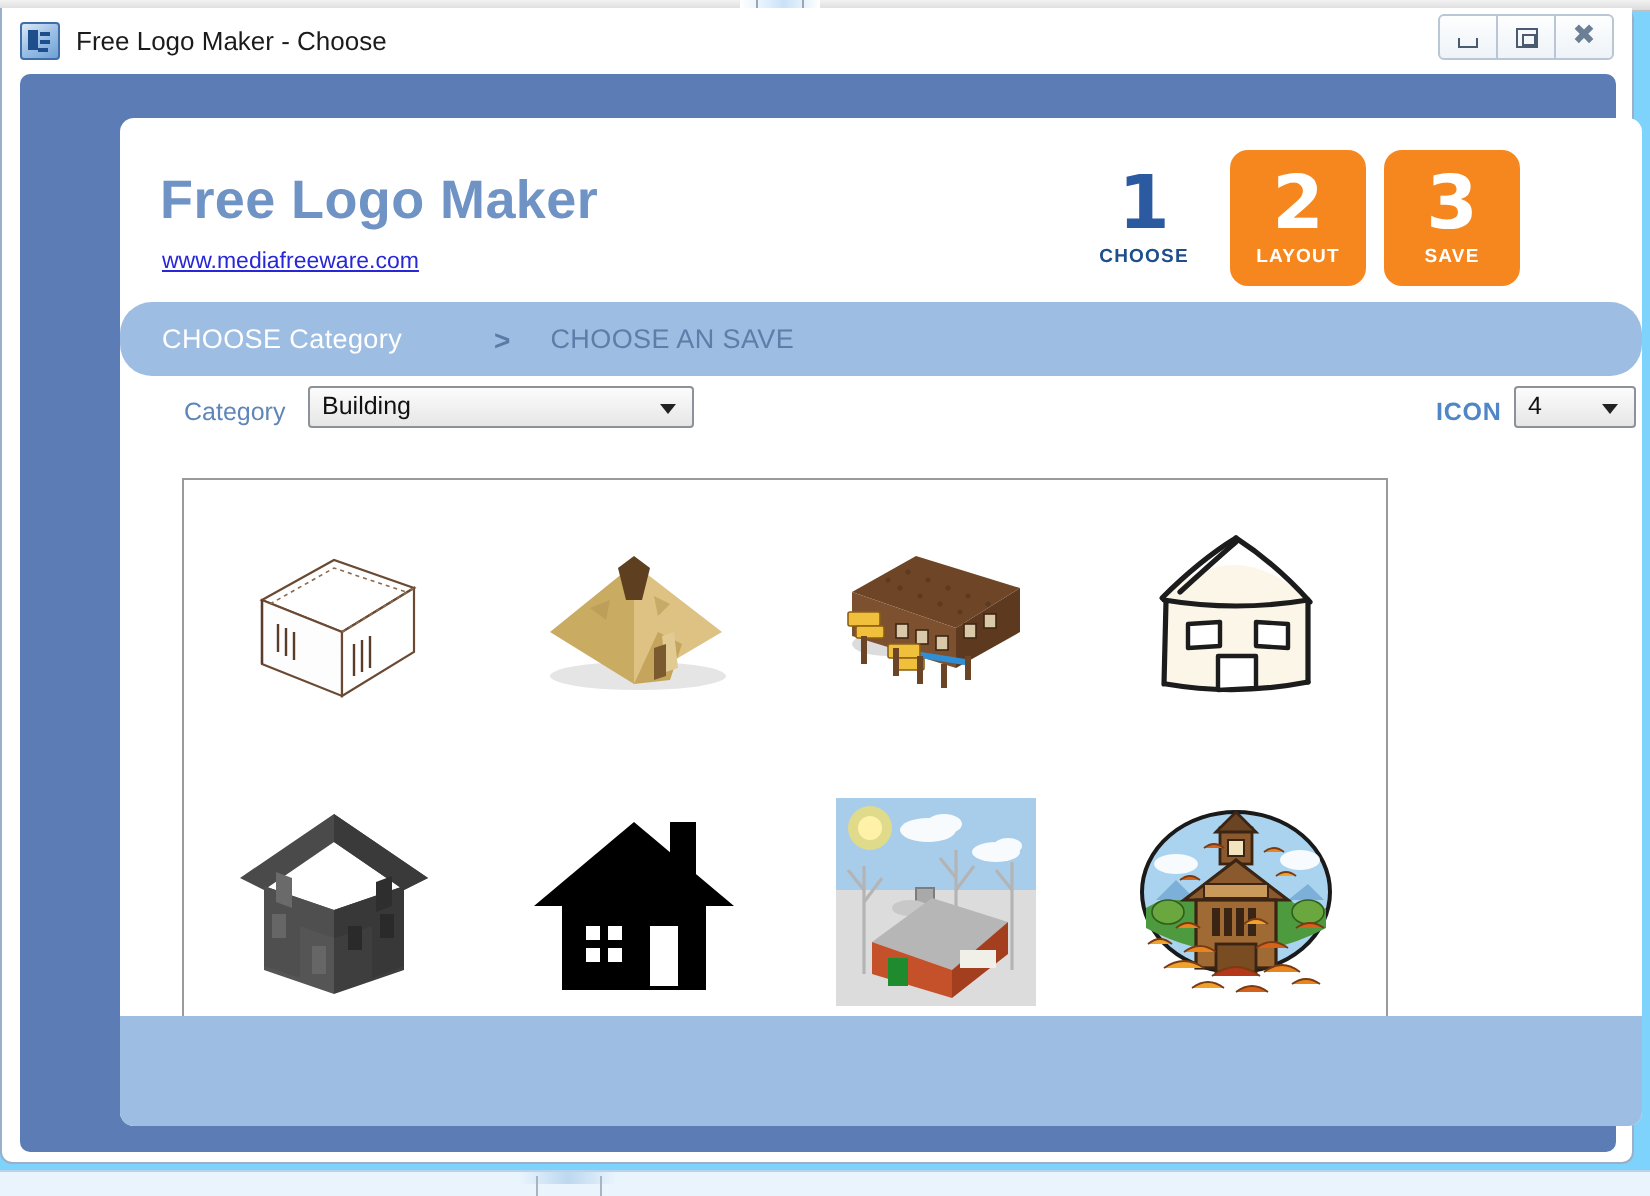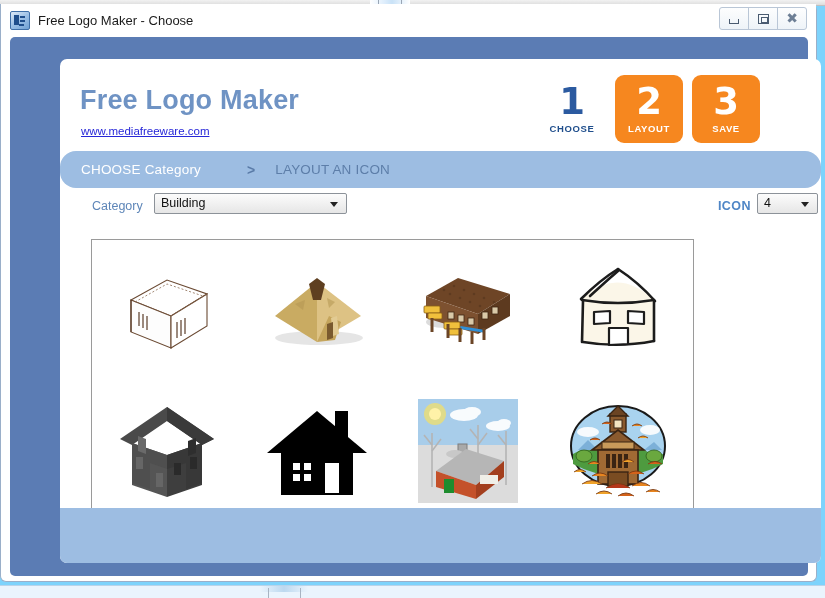--- a/index.html
+++ b/index.html
@@ -397,21 +397,21 @@
             <div class="step inactive">
               <div class="step-num">3</div>
               <div class="step-label">SAVE</div>
             </div>
           </div>
         </div>
 
         <div id="breadcrumb">
           <div id="crumb-active">CHOOSE Category</div>
           <div id="crumb-sep">&gt;</div>
-          <div id="crumb-next">LAYOUT AN ICON</div>
+          <div id="crumb-next">CHOOSE AN SAVE</div>
         </div>
 
         <div id="controls">
           <div id="cat-label">Category</div>
           <div class="dropdown" id="cat-dd">
             <span class="dd-value">Building</span>
             <span class="dd-arrow"></span>
           </div>
 
           <div id="page-label">ICON</div>

